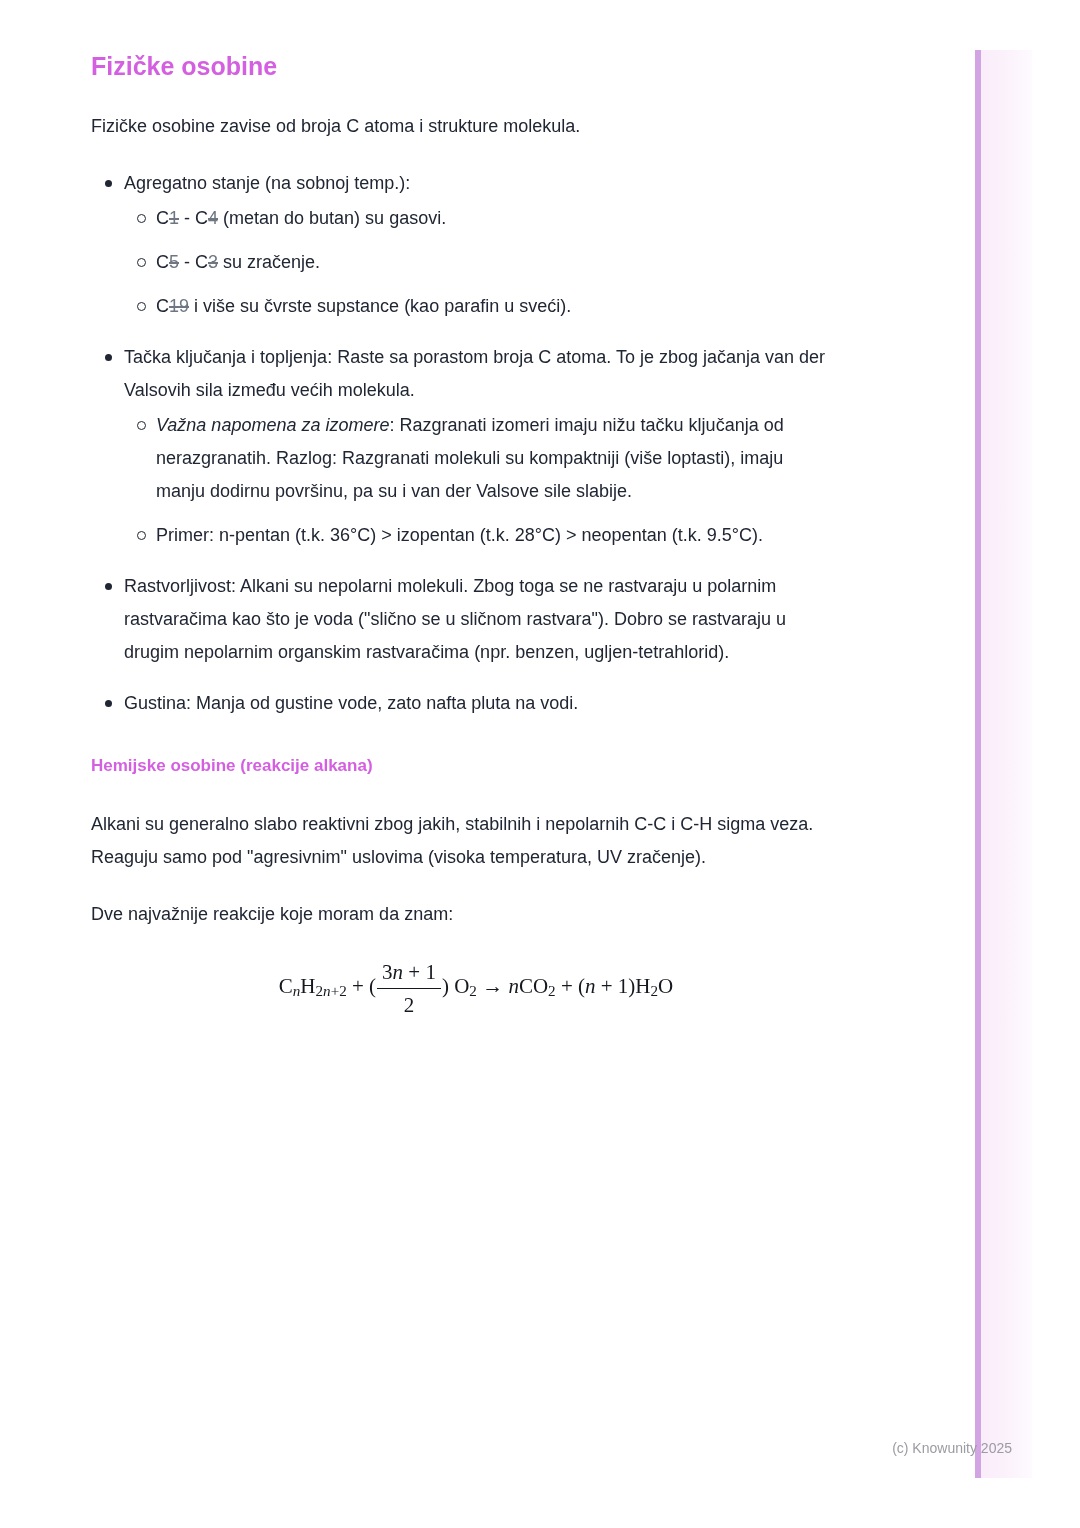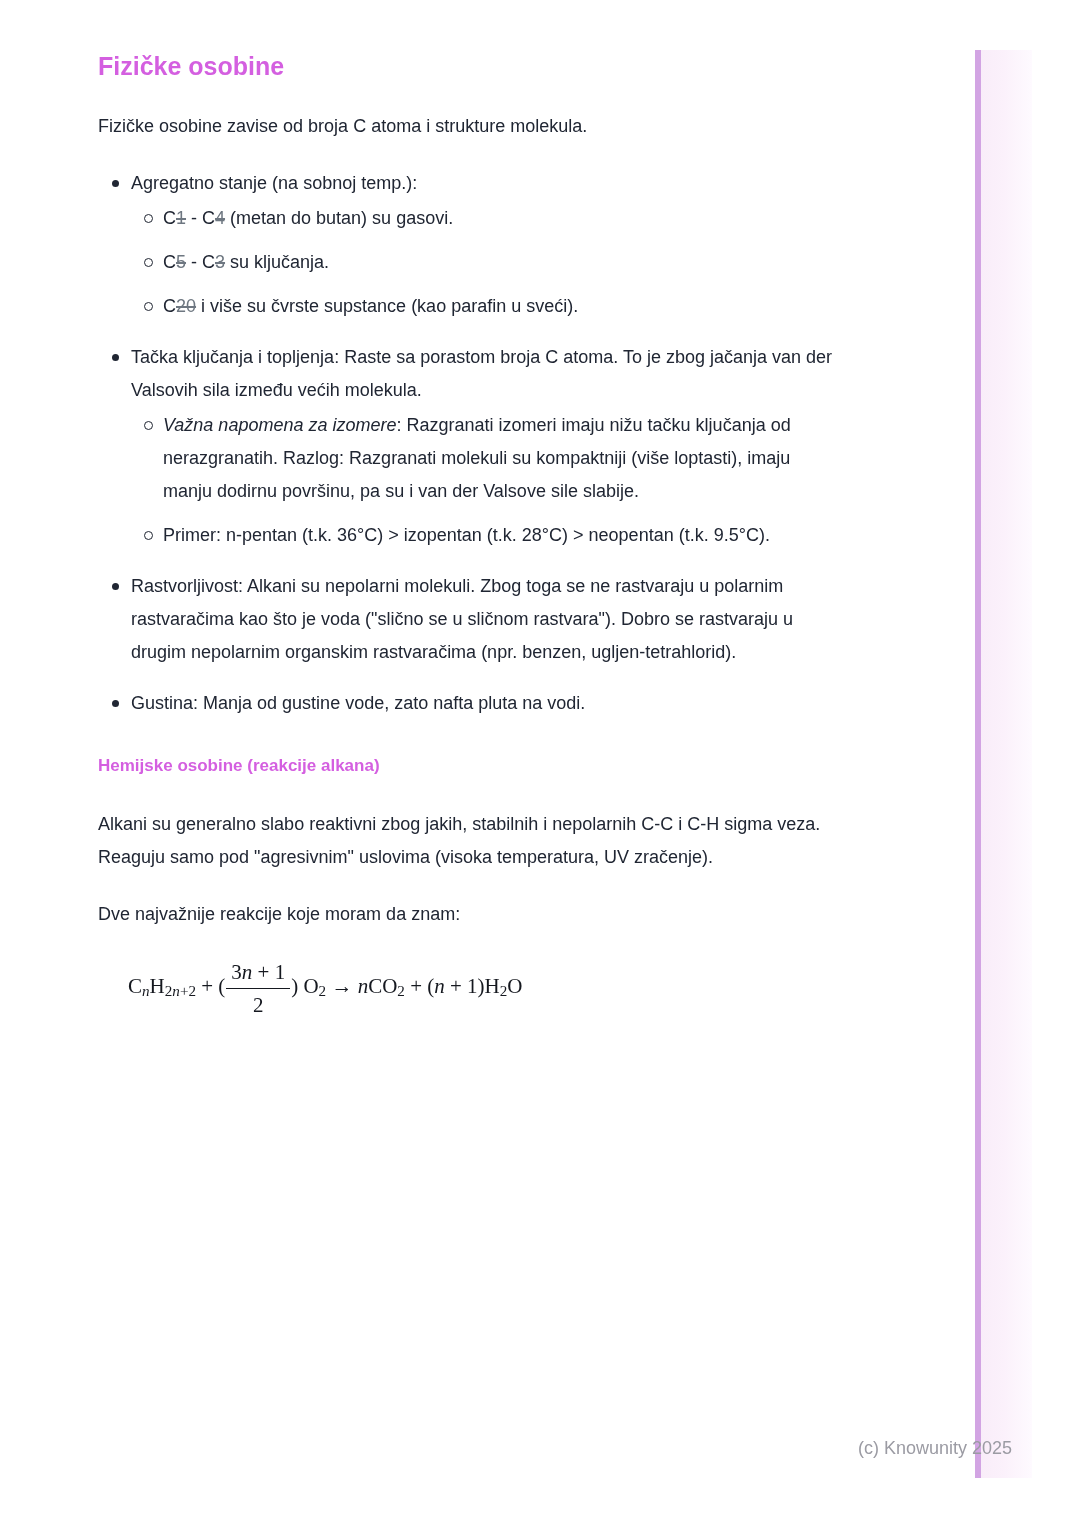--- a/index.html
+++ b/index.html
@@ -23,21 +23,21 @@
     position:absolute;
     left:975px;top:50px;
     width:57px;height:1428px;
     box-sizing:border-box;
     border-left:6px solid var(--panel_border);
     background:linear-gradient(90deg,var(--panel_fill) 0%,#fbf1fb 45%,#fefaff 100%);
     z-index:1;
   }
   .content{
     position:absolute;
-    left:98px;top:50px;
+    left:91px;top:50px;
     width:740px;
     z-index:2;
     font-size:18px;
     line-height:33px;
   }
   h1.heading{
     margin:0 0 28px 0;
     font-size:25px;
     line-height:32px;
     font-weight:700;
@@ -68,32 +68,32 @@
     width:7px;height:7px;border-radius:50%;
     border:1.5px solid var(--text);background:transparent;box-sizing:content-box;
   }
   .f-b{font-weight:400;}
   .f-i{font-style:italic;}
   .f-s{color:var(--strike);text-decoration:line-through;text-decoration-thickness:1.5px;}
   .f-u{font-size:0.72em;vertical-align:-0.22em;}
   .formula{
     margin:28px 0 0 0;
     padding-left:30px;
-    display:flex;align-items:center;
+    display:flex;align-items:center;justify-content:center;
     font-family:"Liberation Serif","DejaVu Serif",serif;
     font-size:21px;line-height:26px;color:#15181f;
   }
   .f-part{white-space:pre;}
   .frac{display:inline-flex;flex-direction:column;align-items:center;margin:0 1px;}
   .frac .num{padding:0 5px 3px 5px;border-bottom:1.4px solid #15181f;white-space:pre;}
   .frac .den{padding-top:3px;}
   .example{margin:44px 0 0 0;}
   .footer{
     position:absolute;top:1440px;right:68px;
-    font-size:18px;line-height:16px;
+    font-size:14px;line-height:16px;
     color:var(--footer);
     z-index:3;
   }
 </style>
 </head>
 <body>
 
 <div class="page">
 
   <div class="panel"></div>
@@ -101,22 +101,22 @@
   <div class="content">
 
     <h1 class="heading">Fizičke osobine</h1>
 
     <p>Fizičke osobine zavise od broja C atoma i strukture molekula.</p>
 
     <ul>
       <li class="li1 first"><span class="f-b">Agregatno stanje</span><span> (na sobnoj temp.):</span></li>
       <ul class="sub">
         <li class="li2"><span>C</span><span class="f-s">1</span><span> - C</span><span class="f-s">4</span><span> (metan do butan) su </span><span class="f-b">gasovi</span><span>.</span></li>
-        <li class="li2"><span>C</span><span class="f-s">5</span><span> - C</span><span class="f-s">3</span><span> su </span><span class="f-b">ključanja</span><span>.</span></li>
-        <li class="li2"><span>C</span><span class="f-s">20</span><span> i više su </span><span class="f-b">čvrste supstance</span><span> (kao parafin u sveći).</span></li>
+        <li class="li2"><span>C</span><span class="f-s">5</span><span> - C</span><span class="f-s">3</span><span> su </span><span class="f-b">zračenje</span><span>.</span></li>
+        <li class="li2"><span>C</span><span class="f-s">19</span><span> i više su </span><span class="f-b">čvrste supstance</span><span> (kao parafin u sveći).</span></li>
       </ul>
 
       <li class="li1"><span class="f-b">Tačka ključanja i topljenja</span><span>: Raste sa porastom broja C atoma. To je zbog jačanja </span><span class="f-b">van der Valsovih sila</span><span> između većih molekula.</span></li>
       <ul class="sub">
         <li class="li2"><span class="f-i">Važna napomena za izomere</span><span>: Razgranati izomeri imaju </span><span class="f-b">nižu</span><span> tačku ključanja od nerazgranatih. Razlog: Razgranati molekuli su kompaktniji (više loptasti), imaju manju dodirnu površinu, pa su i van der Valsove sile slabije.</span></li>
         <li class="li2"><span>Primer: n-pentan (t.k. 36°C) &gt; izopentan (t.k. 28°C) &gt; neopentan (t.k. 9.5°C).</span></li>
       </ul>
 
       <li class="li1"><span class="f-b">Rastvorljivost</span><span>: Alkani su </span><span class="f-b">nepolarni</span><span> molekuli. Zbog toga se ne rastvaraju u polarnim rastvaračima kao što je voda ("slično se u sličnom rastvara"). Dobro se rastvaraju u drugim nepolarnim organskim rastvaračima (npr. benzen, ugljen-tetrahlorid).</span></li>
       <li class="li1"><span class="f-b">Gustina</span><span>: Manja od gustine vode, zato nafta pluta na vodi.</span></li>

